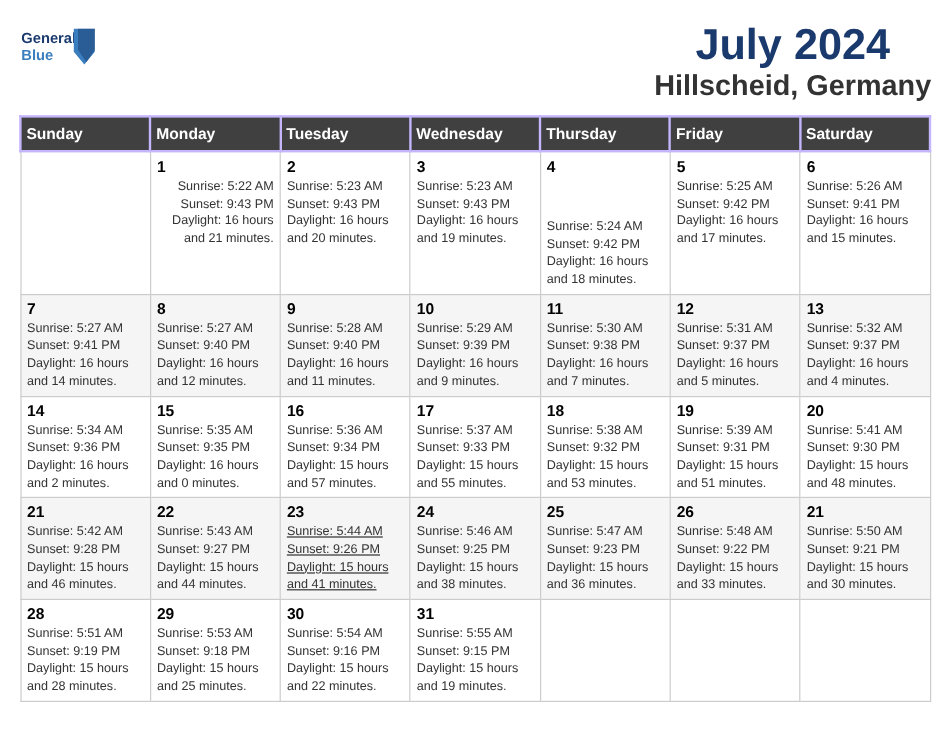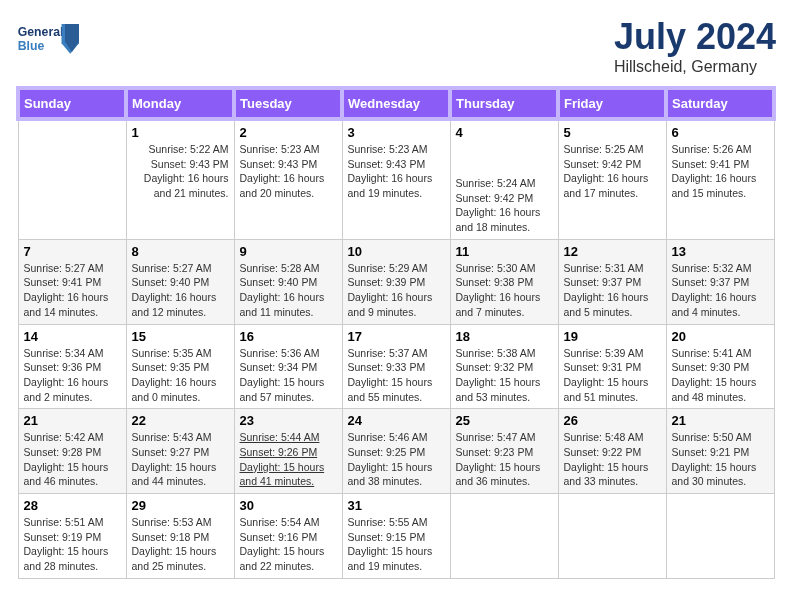--- a/index.html
+++ b/index.html
@@ -10,45 +10,45 @@
       min-height: 612px;
       padding: 16px;
     }
     .header {
       display: flex;
       justify-content: space-between;
       align-items: flex-start;
       margin-bottom: 10px;
     }
     .title-block {
-      text-align: left;
+      text-align: center;
     }
     .title-block h1 {
       font-size: 36px;
       color: #1a3a6e;
       font-weight: bold;
     }
     .title-block h2 {
-      font-size: 16px;
+      font-size: 24px;
       color: #333;
-      font-weight: normal;
+      font-weight: bold;
     }
     table {
       width: 100%;
       border-collapse: collapse;
       font-size: 11px;
     }
     thead tr th {
-      background-color: #8b5cf6;
+      background-color: #404040;
       color: #fff;
       padding: 6px 4px;
       text-align: left;
       font-size: 13px;
       font-weight: bold;
-      border: 4px solid #c4b5fd;
+      border: 2px solid #c4b5fd;
     }
     tbody tr td {
       border: 1px solid #ccc;
       vertical-align: top;
       padding: 4px 5px;
       min-width: 100px;
       min-height: 80px;
       background: #fff;
     }
     tbody tr:nth-child(even) td {

